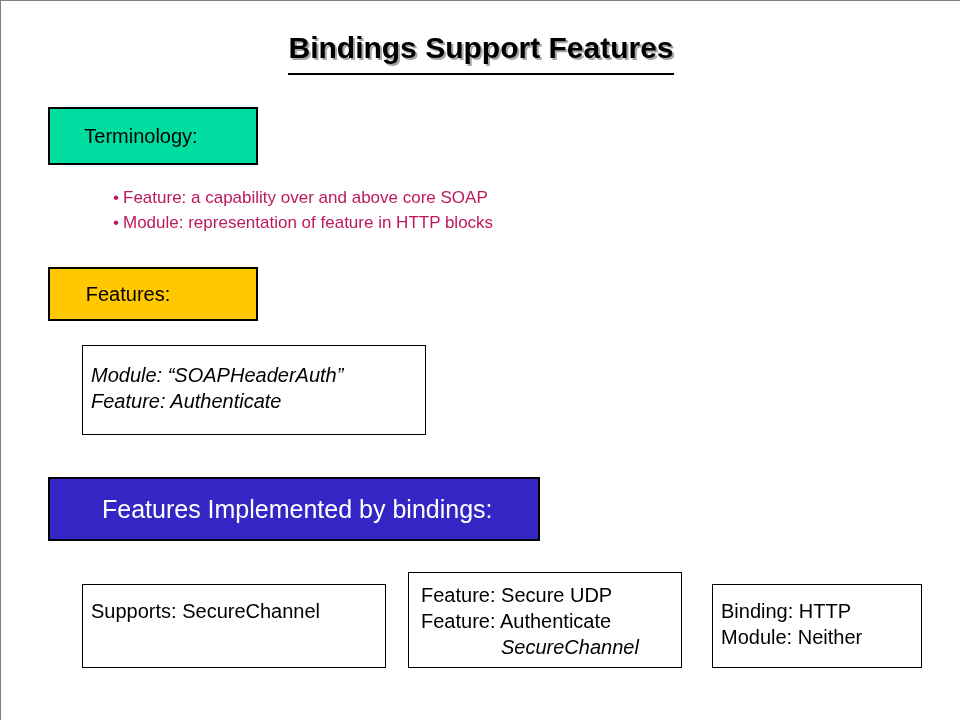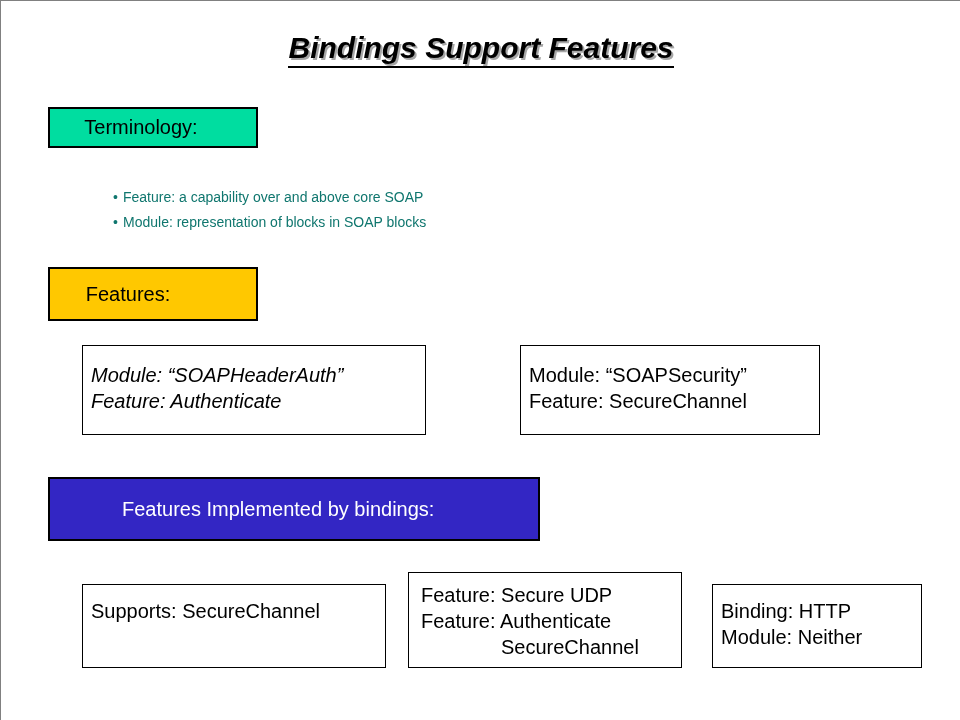--- a/index.html
+++ b/index.html
@@ -33,23 +33,22 @@
     font-size: 30px;
     font-weight: bold;
     color: #000000;
     letter-spacing: 0px;
     white-space: nowrap;
   }
   .slide-title .t-inner {
     display: inline-block;
     position: relative;
     border-bottom: 2px solid #000000;
-    padding-bottom: 1px;
+    padding-bottom: 8px;
     text-shadow: 2px 2px 0 #a6a6a6;
-    font-style: italic;
   }
 
   
   .cbox {
     position: absolute;
     box-sizing: border-box;
     border: 2px solid #000000;
     display: flex;
     align-items: center;
     font-size: 20px;
@@ -58,21 +57,21 @@
   .cbox .cbox-label {
     display: block;
     width: 100%;
     text-align: center;
   }
 
   #box-terminology {
     left: 47px;
     top: 106px;
     width: 210px;
-    height: 41px;
+    height: 58px;
     background: #00DDA0;
   }
   #box-terminology .cbox-label { padding-right: 24px; }
 
   #box-features {
     left: 47px;
     top: 266px;
     width: 210px;
     height: 54px;
     background: #FFC800;
@@ -84,31 +83,31 @@
     left: 47px;
     top: 476px;
     width: 492px;
     height: 64px;
     background: #3326C4;
     border: 2px solid #000000;
     color: #ffffff;
   }
   #box-features-impl .cbox-label {
     text-align: left;
-    padding-left: 72px;
-    font-size: 20px;
+    padding-left: 52px;
+    font-size: 25px;
   }
 
   
   .bullets {
     position: absolute;
     left: 122px;
     top: 184px;
-    font-size: 14px;
-    color: #0f766e;
+    font-size: 17px;
+    color: #be185d;
     line-height: 25px;
   }
   .bullets .bullet-line {
     white-space: nowrap;
   }
   .bullets .bullet-line::before {
     content: "\2022";
     display: inline-block;
     width: 10px;
     margin-left: -10px;
@@ -132,60 +131,54 @@
   }
 
   #box-module-auth  { left: 81px;  top: 344px; width: 344px; height: 90px; font-style: italic; }
   #box-module-sec   { left: 519px; top: 344px; width: 300px; height: 90px; }
 
   #box-binding-https { left: 81px;  top: 583px; width: 304px; height: 84px; }
   #box-binding-https .wbox-body { padding-top: 13px; }
 
   #box-binding-sudp  { left: 407px; top: 571px; width: 274px; height: 96px; }
   #box-binding-sudp .wbox-body { padding: 9px 0 0 12px; }
-  #box-binding-sudp .wline-indent { padding-left: 80px; }
+  #box-binding-sudp .wline-indent { padding-left: 80px; font-style: italic; }
 
   #box-binding-http  { left: 711px; top: 583px; width: 210px; height: 84px; }
   #box-binding-http .wbox-body { padding-top: 13px; }
 </style>
 </head>
 <body>
 
 <div class="slide">
 
   <div class="slide-title">
     <span class="t-inner">Bindings Support Features</span>
   </div>
 
   <div class="cbox" id="box-terminology">
     <span class="cbox-label">Terminology:</span>
   </div>
 
   <div class="bullets">
     <div class="bullet-line">Feature: a capability over and above core SOAP</div>
-    <div class="bullet-line">Module: representation of blocks in SOAP blocks</div>
+    <div class="bullet-line">Module: representation of feature in HTTP blocks</div>
   </div>
 
   <div class="cbox" id="box-features">
     <span class="cbox-label">Features:</span>
   </div>
 
   <div class="wbox" id="box-module-auth">
     <div class="wbox-body">
       <div class="wline">Module: “SOAPHeaderAuth”</div>
       <div class="wline">Feature: Authenticate</div>
     </div>
   </div>
 
-  <div class="wbox" id="box-module-sec">
-    <div class="wbox-body">
-      <div class="wline">Module: “SOAPSecurity”</div>
-      <div class="wline">Feature: SecureChannel</div>
-    </div>
-  </div>
 
   <div class="cbox" id="box-features-impl">
     <span class="cbox-label">Features Implemented by bindings:</span>
   </div>
 
   <div class="wbox" id="box-binding-https">
     <div class="wbox-body">
       <div class="wline">Supports: SecureChannel</div>
     </div>
   </div>

